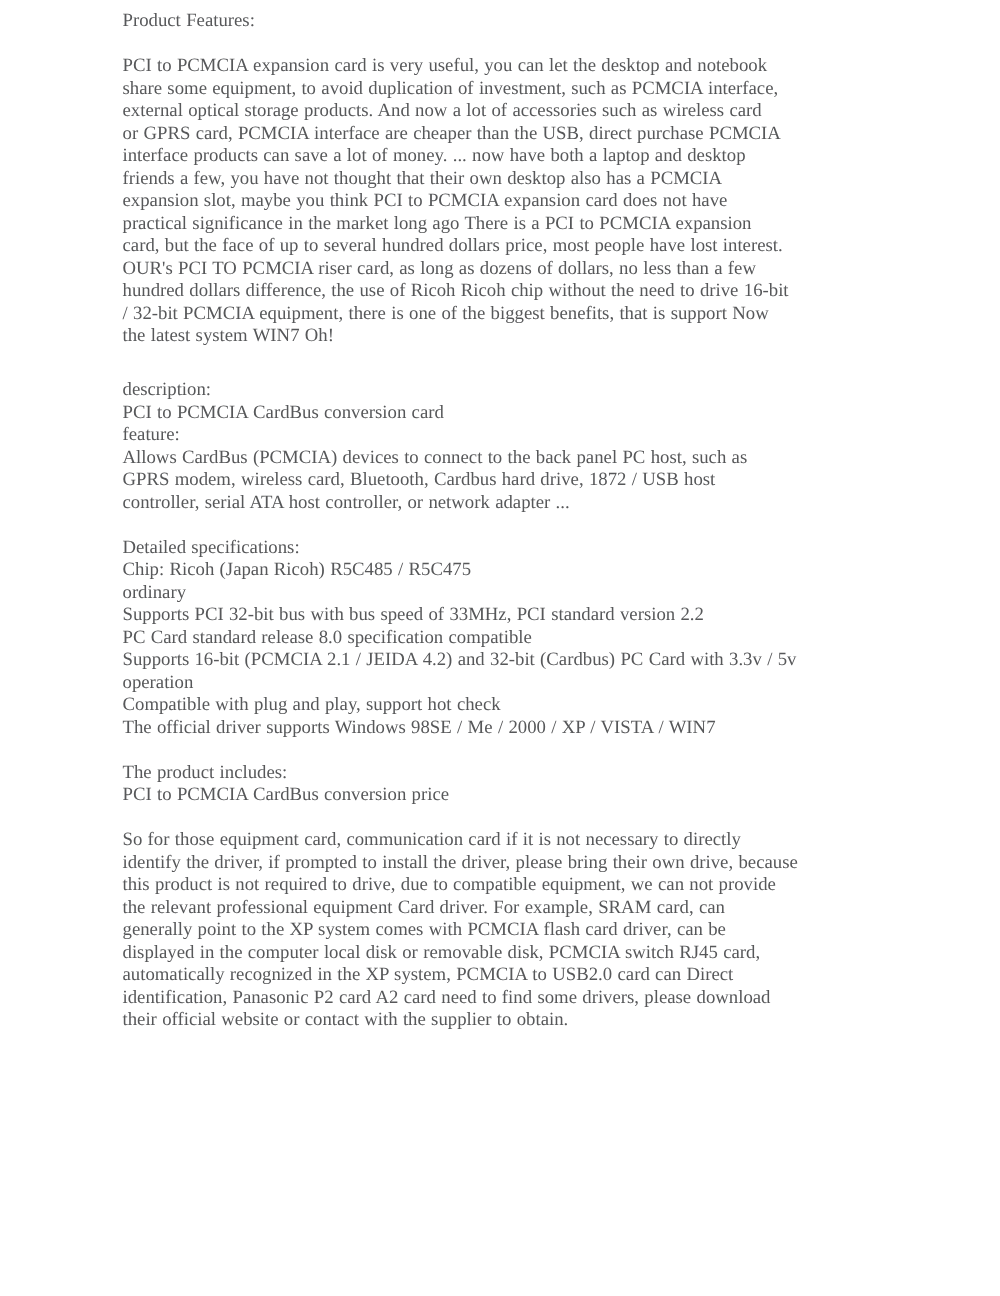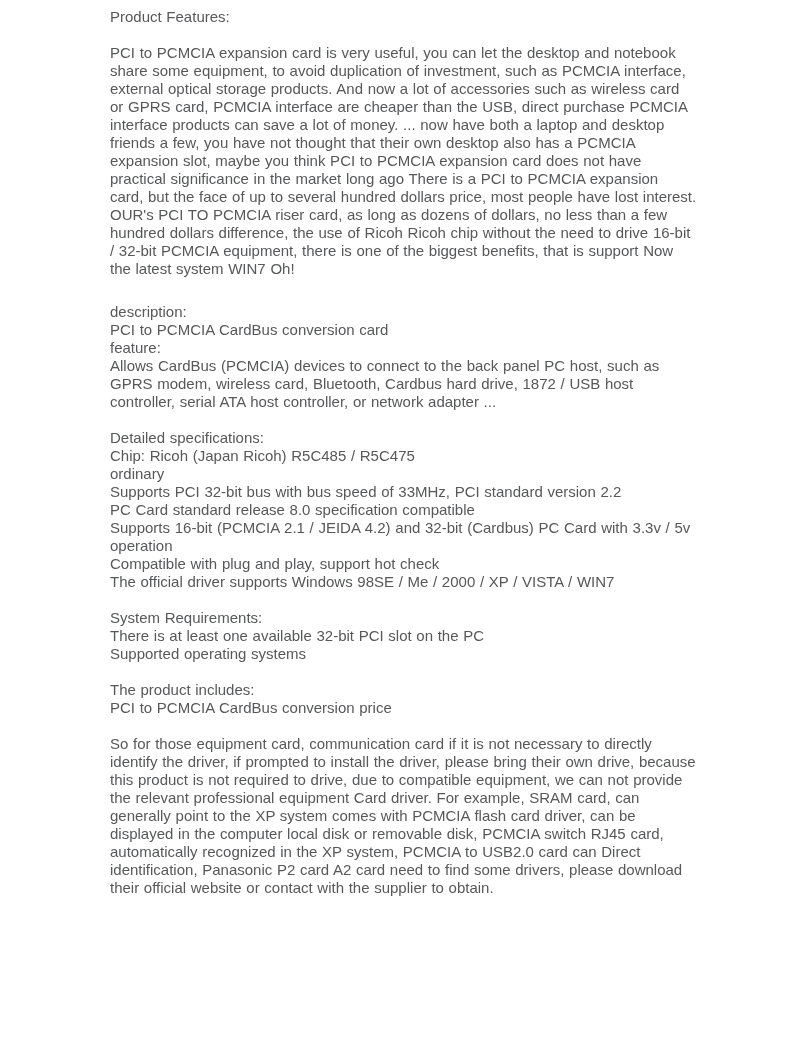--- a/index.html
+++ b/index.html
@@ -15,23 +15,24 @@
     line-height: 18px;
     color: #57585a;
     -webkit-font-smoothing: antialiased;
   }
   .doc {
     box-sizing: border-box;
     width: 760px;
     padding: 8px 40px 10px 94px;
   }
   .doc p {
-    margin: 18px 16px;
+    margin: 18px 4px;
     white-space: pre-line;
     word-spacing: 0.5px;
+    font-family: Liberation Serif, serif;
   }
   .doc p:first-child {
     margin-top: 0;
   }
   .gap-lg {
     margin-bottom: 25px !important;
   }
 </style>
 </head>
 <body>
@@ -63,23 +64,20 @@
   <p>Detailed specifications:
 Chip: Ricoh (Japan Ricoh) R5C485 / R5C475
 ordinary
 Supports PCI 32-bit bus with bus speed of 33MHz, PCI standard version 2.2
 PC Card standard release 8.0 specification compatible
 Supports 16-bit (PCMCIA 2.1 / JEIDA 4.2) and 32-bit (Cardbus) PC Card with 3.3v / 5v
 operation
 Compatible with plug and play, support hot check
 The official driver supports Windows 98SE / Me / 2000 / XP / VISTA / WIN7</p>
 
-  <p>System Requirements:
-There is at least one available 32-bit PCI slot on the PC
-Supported operating systems</p>
 
   <p>The product includes:
 PCI to PCMCIA CardBus conversion price</p>
 
 
 
 
   <p>So for those equipment card, communication card if it is not necessary to directly
 identify the driver, if prompted to install the driver, please bring their own drive, because
 this product is not required to drive, due to compatible equipment, we can not provide

